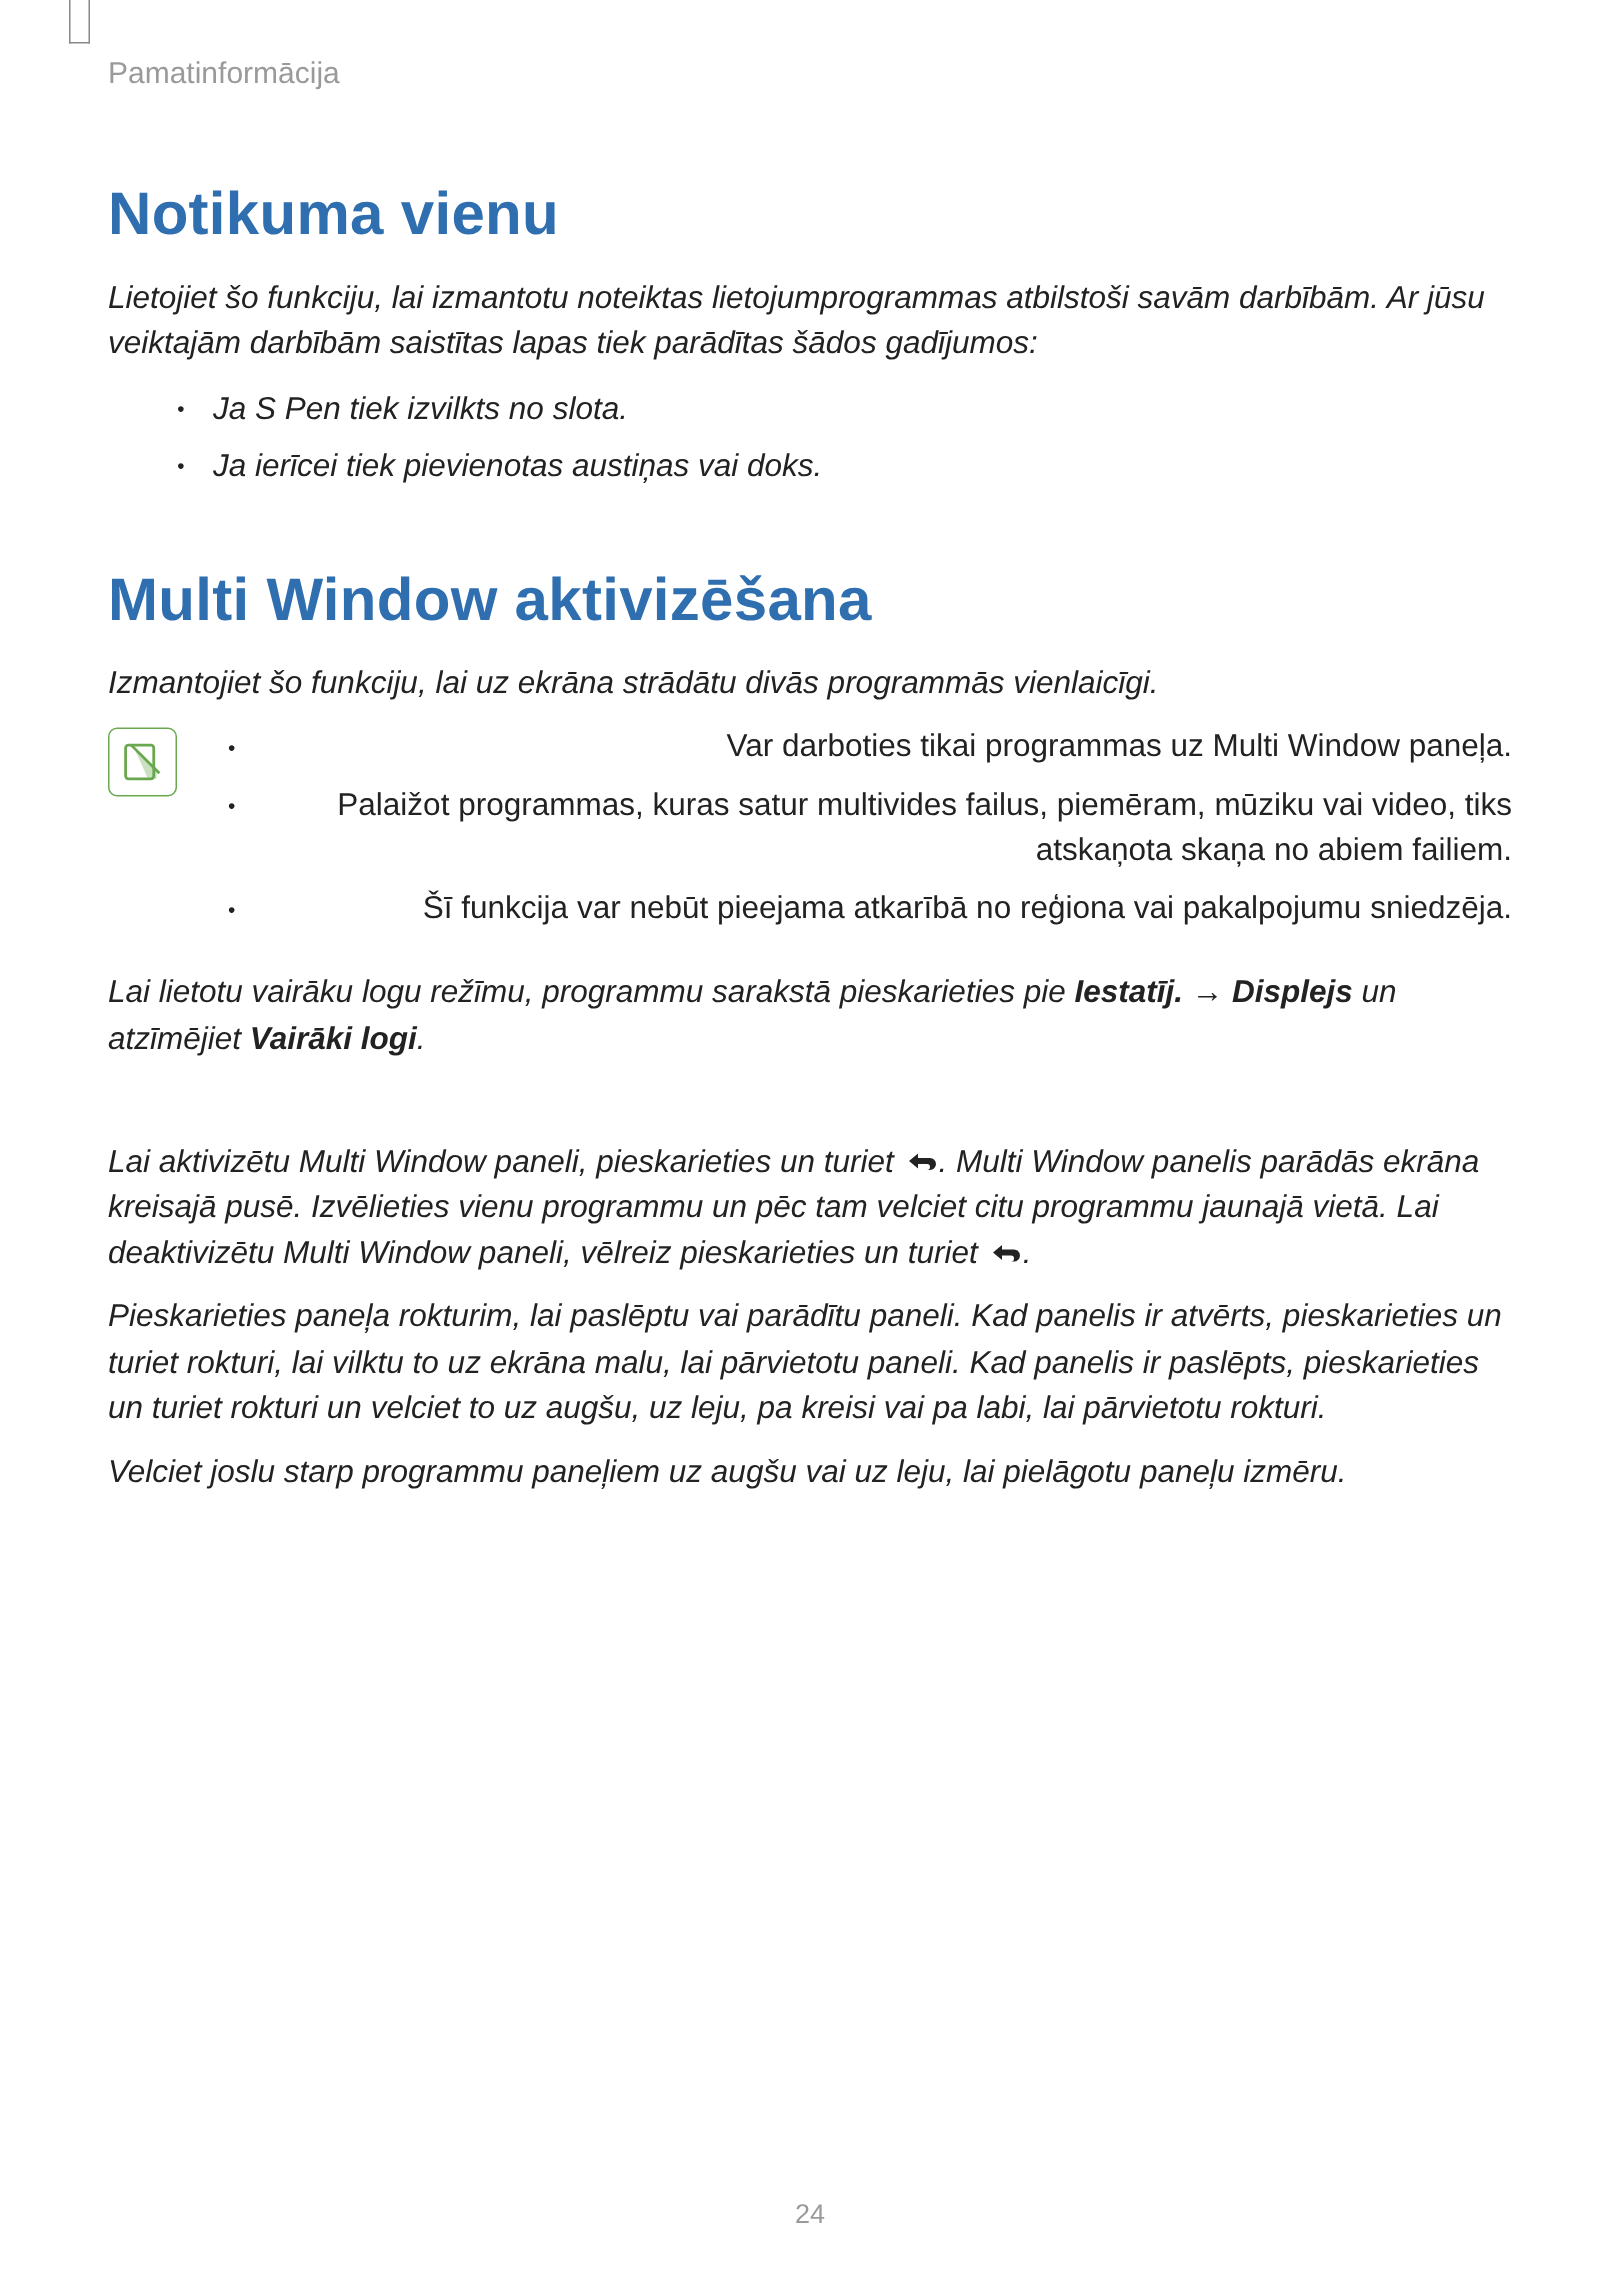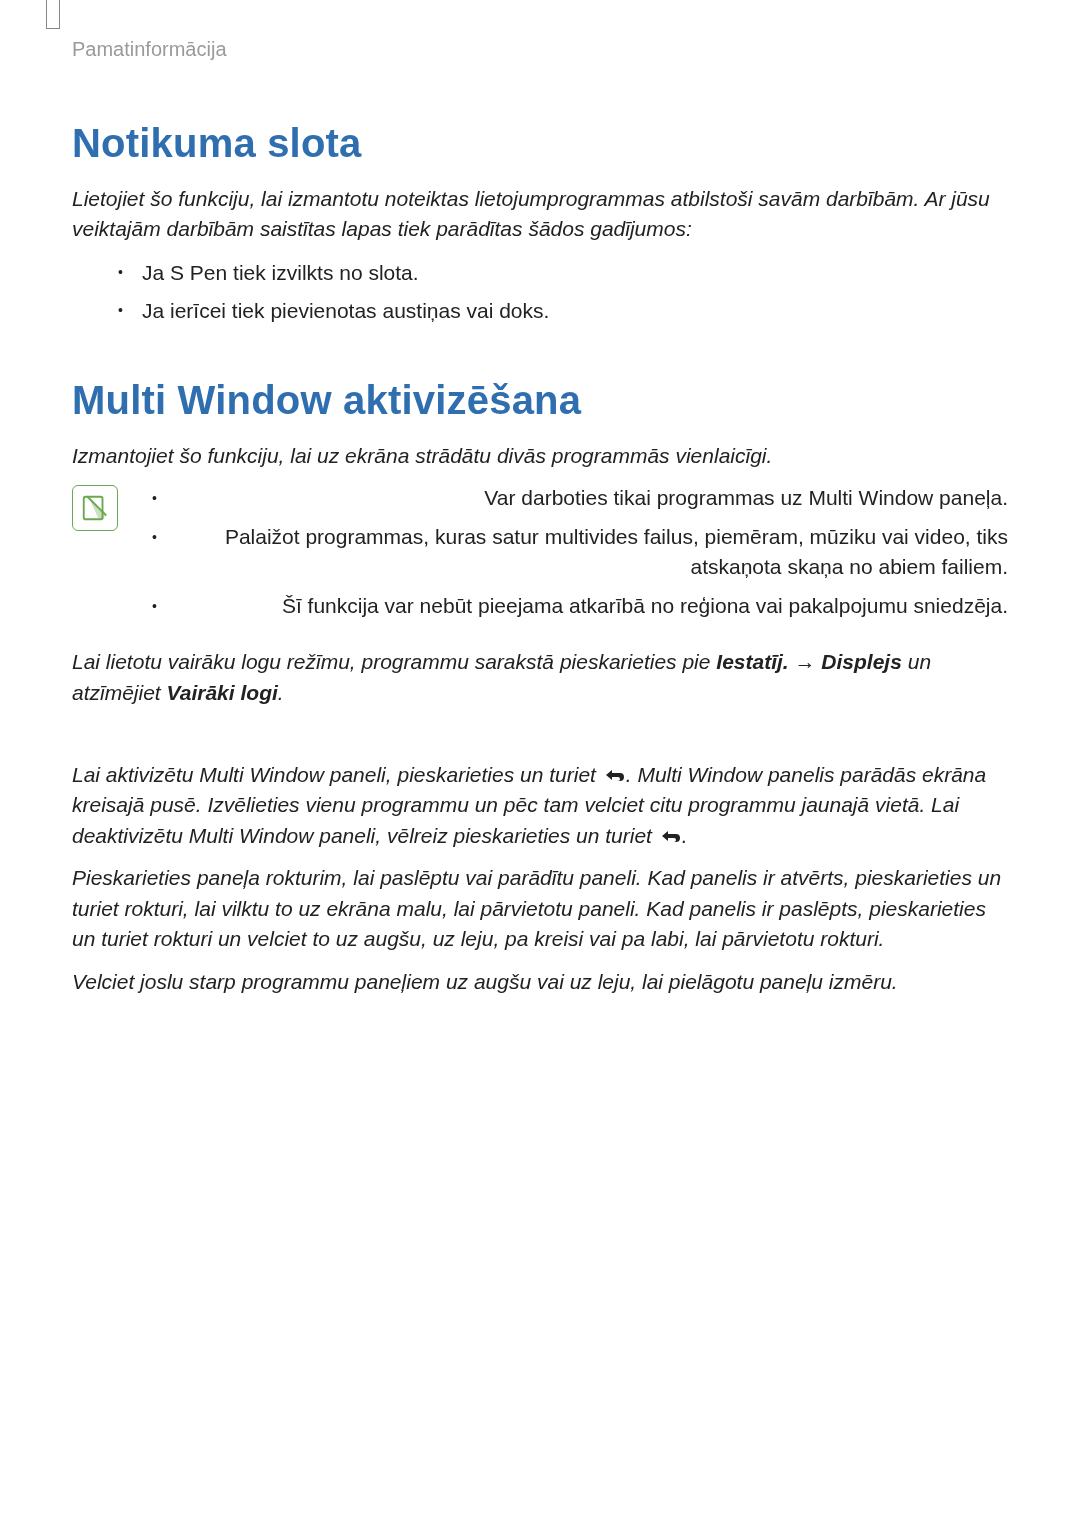--- a/index.html
+++ b/index.html
@@ -52,20 +52,21 @@
     font-size: 21px;
     line-height: 1.45;
     margin: 0 0 12px 0;
     color: #222;
     font-style: italic;
   }
   ul.bullets {
     list-style: none;
     padding: 0;
     margin: 6px 0 50px 40px;
+    font-style: italic;
   }
   ul.bullets li {
     font-size: 21px;
     line-height: 1.55;
     position: relative;
     padding-left: 30px;
     margin-bottom: 6px;
   }
   ul.bullets li::before {
     content: "•";
@@ -142,21 +143,21 @@
 </style>
 </head>
 <body>
 
 <div class="tab-cut"></div>
 
 <div class="page">
 
   <div class="running-header">Pamatinformācija</div>
 
-  <h1>Notikuma slota</h1>
+  <h1>Notikuma vienu</h1>
   <p class="body">Lietojiet šo funkciju, lai izmantotu noteiktas lietojumprogrammas atbilstoši savām darbībām. Ar jūsu veiktajām darbībām saistītas lapas tiek parādītas šādos gadījumos:</p>
   <ul class="bullets">
     <li>Ja S Pen tiek izvilkts no slota.</li>
     <li>Ja ierīcei tiek pievienotas austiņas vai doks.</li>
   </ul>
 
   <h1>Multi Window aktivizēšana</h1>
   <p class="body">Izmantojiet šo funkciju, lai uz ekrāna strādātu divās programmās vienlaicīgi.</p>
 
   <div class="note-block">
@@ -185,13 +186,14 @@
     <span>Lai aktivizētu Multi Window paneli, pieskarieties un turiet </span><span class="back-icon"><svg viewBox="0 0 24 16">
           <path d="M4 8 L10 3 L10 6 L18 6 A4 4 0 0 1 18 14 L16 14 A2 2 0 0 0 16 10 L10 10 L10 13 Z" fill="#222"></path>
         </svg></span><span>. Multi Window panelis parādās ekrāna kreisajā pusē. Izvēlieties vienu programmu un pēc tam velciet citu programmu jaunajā vietā. Lai deaktivizētu Multi Window paneli, vēlreiz pieskarieties un turiet </span><span class="back-icon"><svg viewBox="0 0 24 16">
           <path d="M4 8 L10 3 L10 6 L18 6 A4 4 0 0 1 18 14 L16 14 A2 2 0 0 0 16 10 L10 10 L10 13 Z" fill="#222"></path>
         </svg></span><span>.</span>
   </p>
 
   <p class="body">Pieskarieties paneļa rokturim, lai paslēptu vai parādītu paneli. Kad panelis ir atvērts, pieskarieties un turiet rokturi, lai vilktu to uz ekrāna malu, lai pārvietotu paneli. Kad panelis ir paslēpts, pieskarieties un turiet rokturi un velciet to uz augšu, uz leju, pa kreisi vai pa labi, lai pārvietotu rokturi.</p>
   <p class="body">Velciet joslu starp programmu paneļiem uz augšu vai uz leju, lai pielāgotu paneļu izmēru.</p>
 
+  <div class="page-number">24</div>
 </div>
 
 </body></html>

